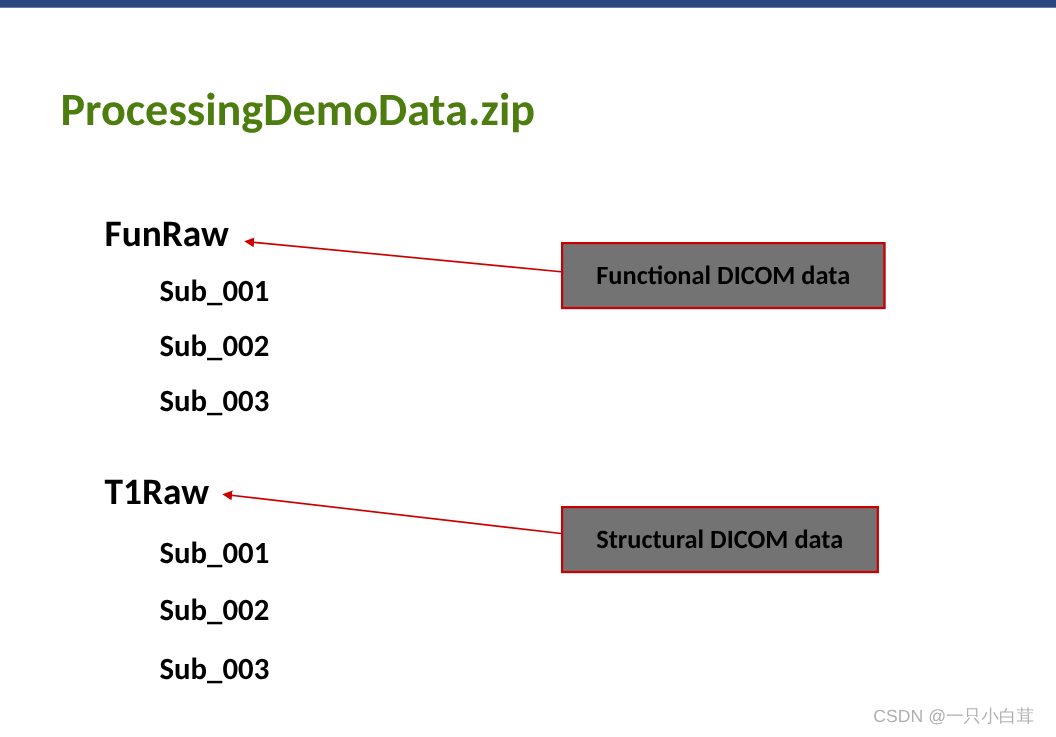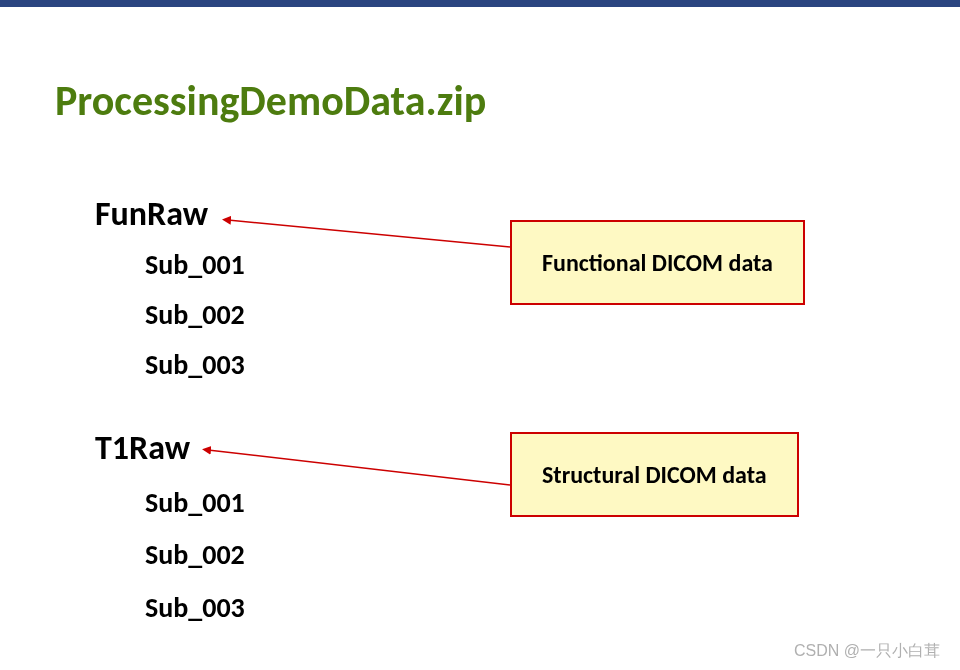--- a/index.html
+++ b/index.html
@@ -54,33 +54,33 @@
     }
     .fun-sub1 { top: 247px; left: 145px; }
     .fun-sub2 { top: 297px; left: 145px; }
     .fun-sub3 { top: 347px; left: 145px; }
     .t1-sub1 { top: 485px; left: 145px; }
     .t1-sub2 { top: 537px; left: 145px; }
     .t1-sub3 { top: 590px; left: 145px; }
     .annotation-box {
       position: absolute;
       border: 2px solid #cc0000;
-      background: #fef9c3;
-      padding: 26px 30px;
+      background: #737373;
+      padding: 14px 30px;
       font-size: 24px;
       font-weight: bold;
       color: #000;
       white-space: nowrap;
     }
     .functional-box {
       top: 220px;
       left: 510px;
     }
     .structural-box {
-      top: 432px;
+      top: 460px;
       left: 510px;
     }
     .arrow-svg {
       position: absolute;
       pointer-events: none;
     }
     .watermark {
       position: absolute;
       bottom: 8px;
       right: 20px;

